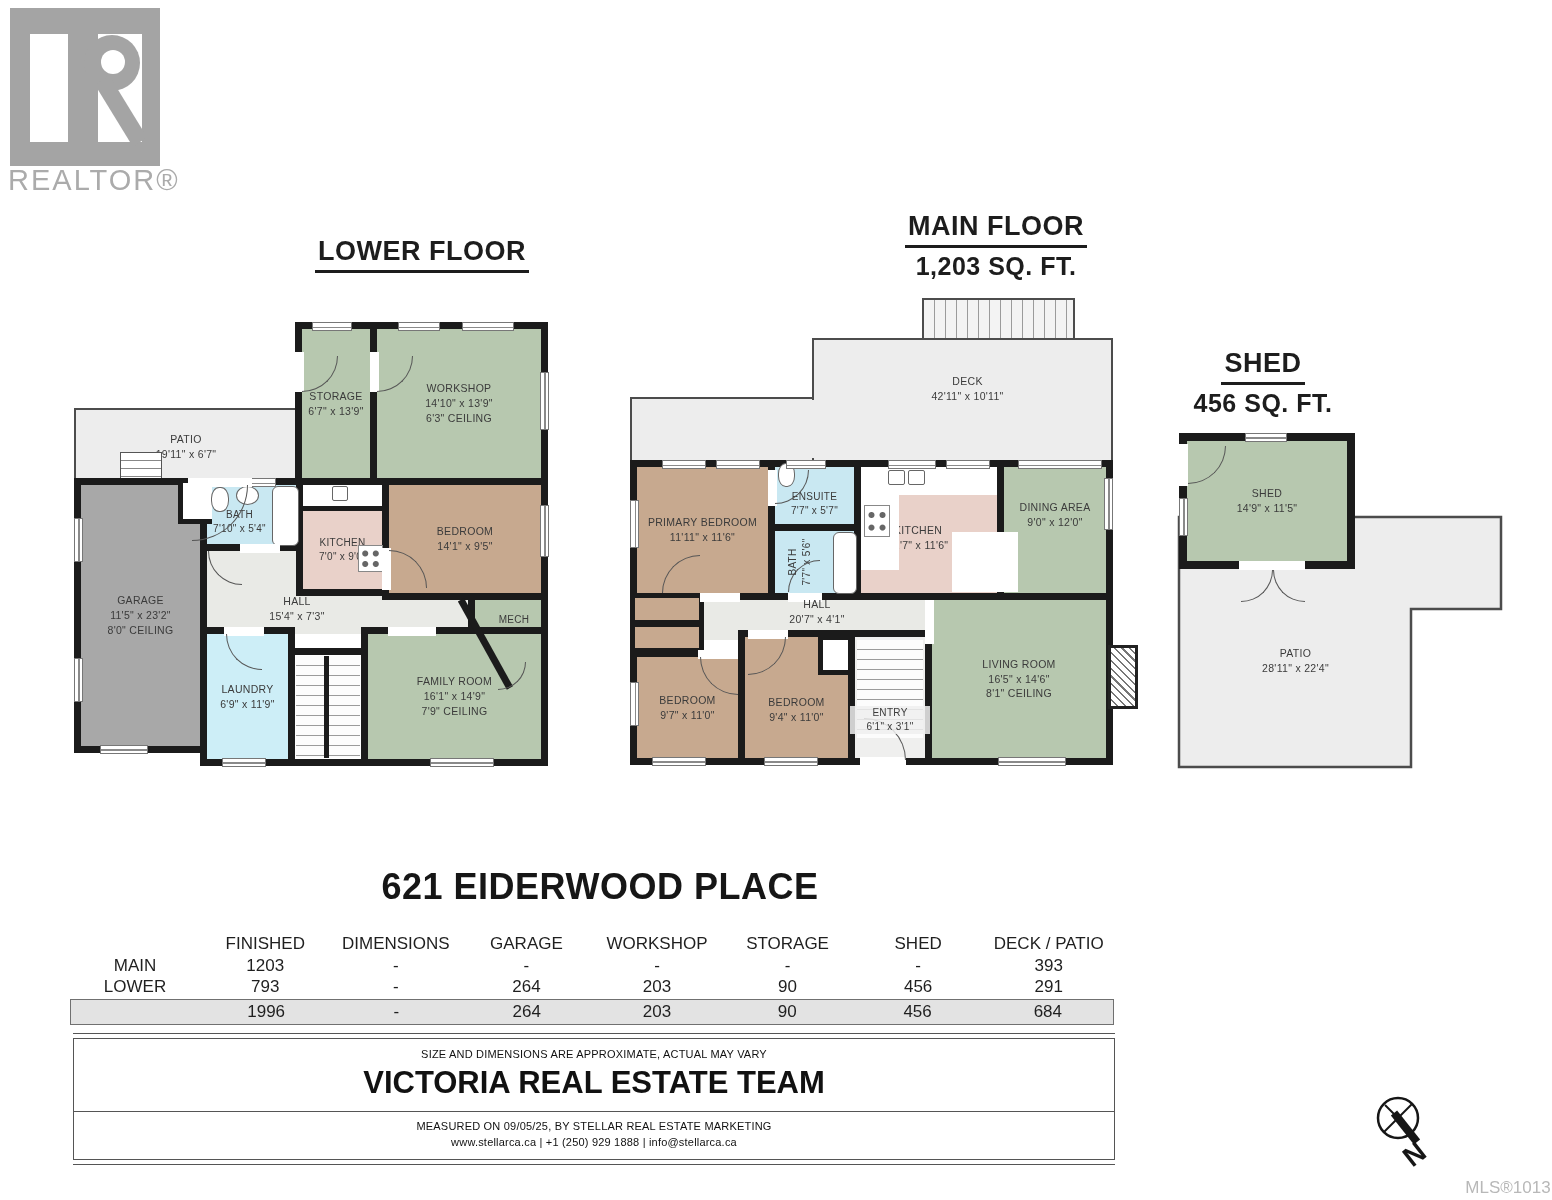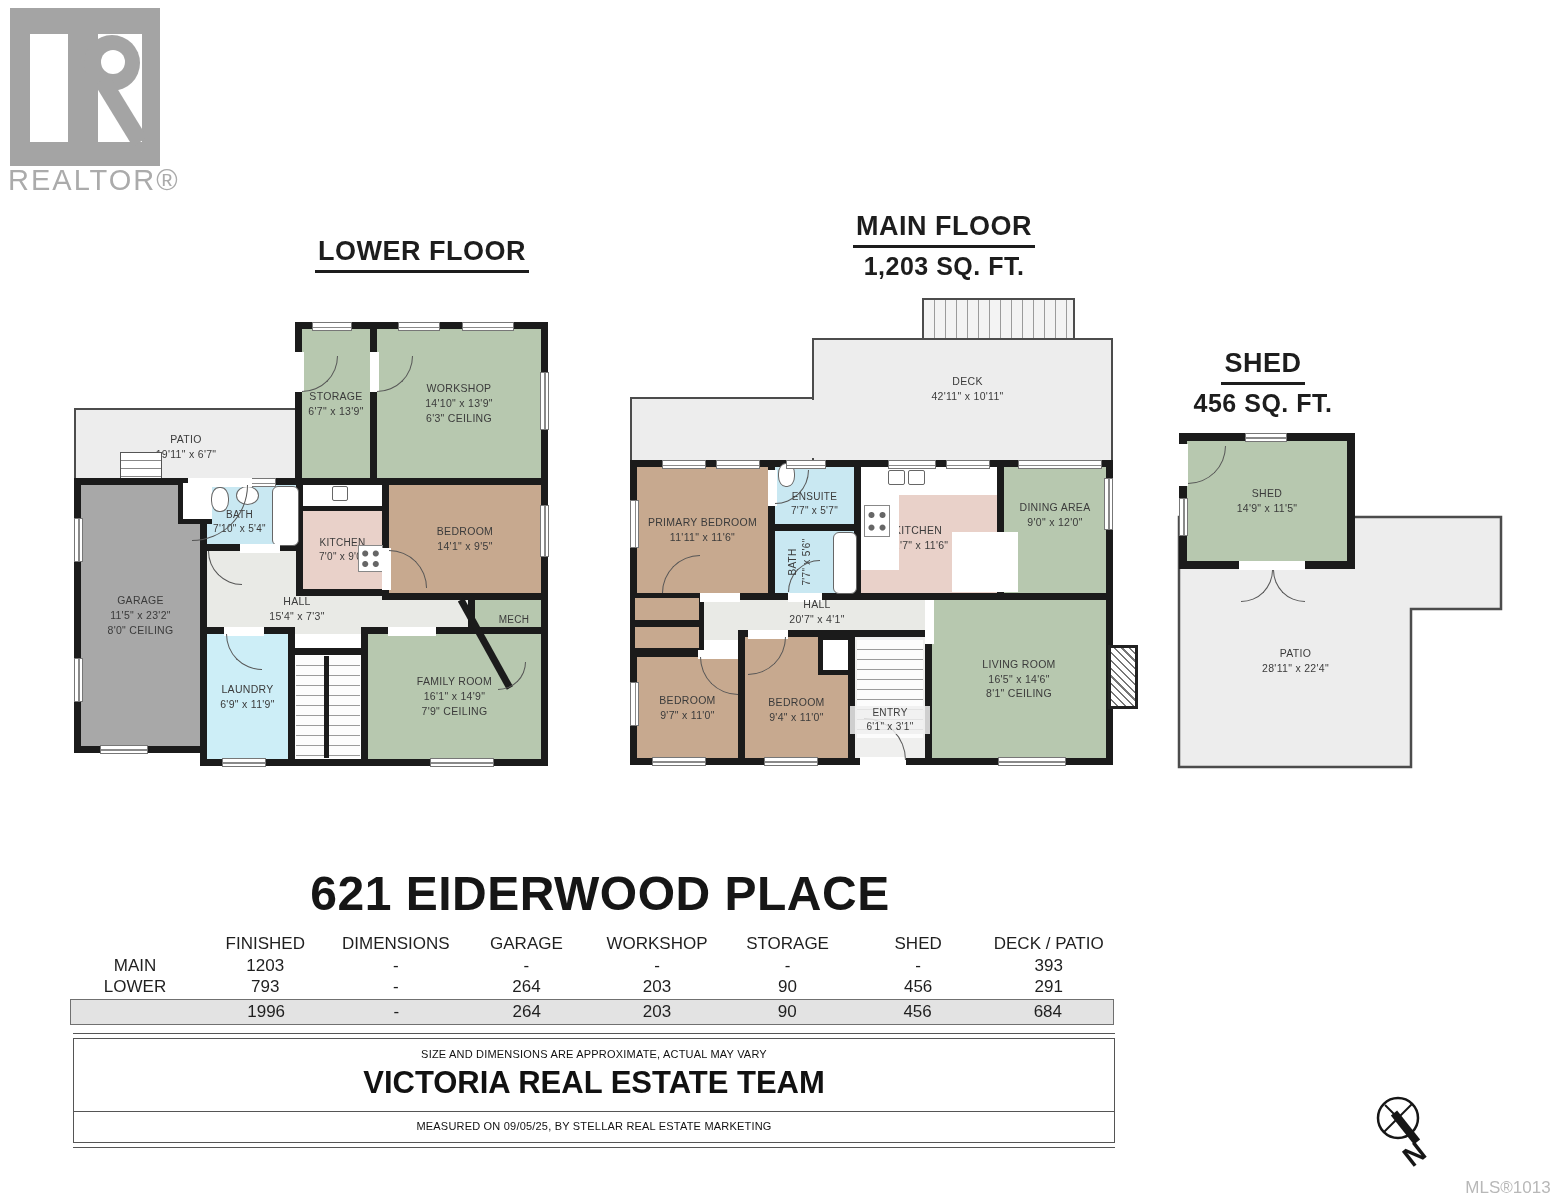--- a/index.html
+++ b/index.html
@@ -40,21 +40,21 @@
            background:repeating-linear-gradient(45deg,#fff 0 4px,#777 4px 5.5px); z-index:3; }
   .diag { position:absolute; background:var(--wall,#1b1b1b); transform-origin:0 0; z-index:3; }
   .wallseg { position:absolute; background:var(--wall,#1b1b1b); z-index:3; }
   .steps { position:absolute; box-sizing:border-box; border:1.5px solid #555;
            background:repeating-linear-gradient(to bottom,#fff 0 7px,#888 7px 8px); z-index:2; }
   .deckstairs { position:absolute; box-sizing:border-box; border:2px solid #4c4c4c;
            background:repeating-linear-gradient(to right,#f3f3f3 0 10px,#9b9b9b 10px 11px); z-index:1; }
   #logo-text { position:absolute; left:8px; top:164px; width:185px; font-size:29px; letter-spacing:2px;
                color:#ababab; z-index:6; }
   #address { position:absolute; left:250px; top:866px; width:700px; text-align:center;
-             font-size:48px; font-weight:800; color:#161616; letter-spacing:.5px; z-index:6; }
+             font-size:36px; font-weight:800; color:#161616; letter-spacing:.5px; z-index:6; }
   #sumtable { position:absolute; left:70px; top:932px; width:1044px; font-size:17px; color:#1f1f1f; z-index:6; }
   .trow { display:grid; grid-template-columns:130px repeat(7,1fr); align-items:center; height:21px; }
   .trow div { text-align:center; }
   .trow.head { height:23px; }
   .trow.total { background:#e3e3e3; border:1px solid #707070; height:24px; margin-top:2px; }
   #footbox { position:absolute; left:73px; top:1033px; width:1042px; z-index:6;
              border-top:1.5px solid #555; border-bottom:1.5px solid #555; padding:4px 0; }
   #footinner { border:1.5px solid #555; }
   .fs { font-size:11px; letter-spacing:.2px; color:#111; text-align:center; line-height:1.5; }
   .team { font-size:31px; font-weight:800; text-align:center; color:#111; margin:2px 0 6px; }
@@ -73,21 +73,21 @@
     <rect x="58" y="26" width="30" height="108" fill="#a4a4a4"></rect>
     <circle cx="102" cy="55" r="28" fill="#a4a4a4"></circle>
     <circle cx="103" cy="54" r="12" fill="#ffffff"></circle>
     <line x1="92" y1="72" x2="130" y2="134" stroke="#a4a4a4" stroke-width="17"></line>
   </svg>
   <div id="logo-text">REALTOR®</div>
 
   <div class="floortitle" style="left:282px;top:236px;width:280px;">
     <span class="t1">LOWER FLOOR</span>
   </div>
-  <div class="floortitle" style="left:804px;top:211px;width:280px;">
+  <div class="floortitle" style="left:856px;top:211px;width:280px;">
     <span class="t1">MAIN FLOOR</span>
     <div class="t2">1,203 SQ. FT.</div>
   </div>
   <div class="floortitle" style="left:1143px;top:348px;width:240px;">
     <span class="t1">SHED</span>
     <div class="t2">456 SQ. FT.</div>
   </div>
 
   <div class="thinbox" style="left:74px;top:408px;width:224px;height:77px;">
     <div class="rlabel">
@@ -392,20 +392,21 @@
   </div>
 
   <div id="footbox">
     <div id="footinner">
       <div id="foottop">
         <div class="fs">SIZE AND DIMENSIONS ARE APPROXIMATE, ACTUAL MAY VARY</div>
         <div class="team">VICTORIA REAL ESTATE TEAM</div>
       </div>
       <div id="footbot">
         <div class="fs">MEASURED ON 09/05/25, BY STELLAR REAL ESTATE MARKETING</div>
+        <div class="fs">www.stellarca.ca | +1 (250) 929 1888 | info@stellarca.ca</div>
       </div>
     </div>
   </div>
 
   <svg class="abs" style="left:1368px;top:1086px;z-index:6" width="84" height="90" viewBox="0 0 84 90">
     <circle cx="30" cy="32" r="20" fill="#fff" stroke="#161616" stroke-width="2.5"></circle>
     <line x1="16" y1="46" x2="44" y2="18" stroke="#161616" stroke-width="2"></line>
     <line x1="17" y1="19" x2="30" y2="32" stroke="#161616" stroke-width="2"></line>
     <line x1="26" y1="27" x2="49" y2="56" stroke="#161616" stroke-width="8"></line>
     <text x="36" y="78" font-size="28" font-weight="bold" fill="#161616" transform="rotate(-38 46 68)">N</text>

